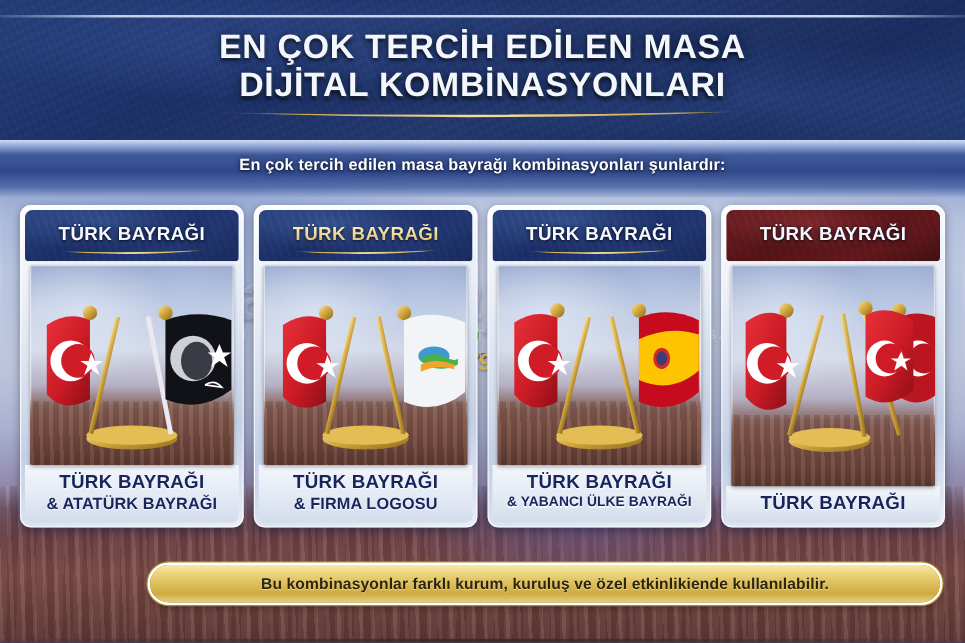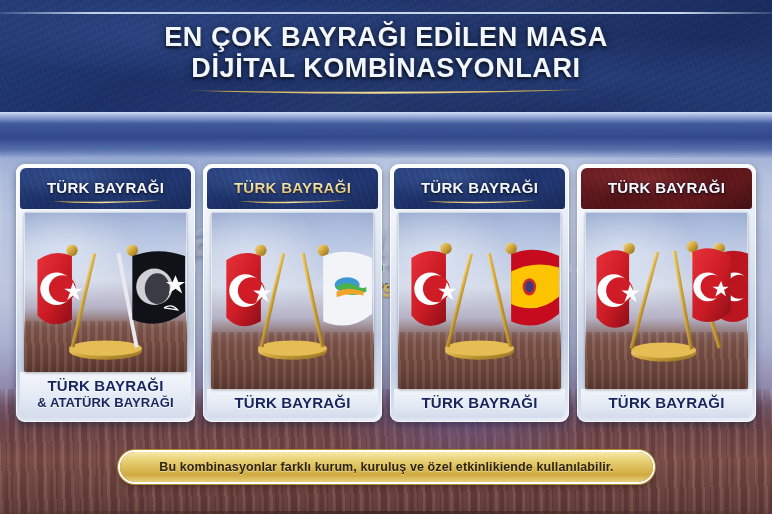--- a/index.html
+++ b/index.html
@@ -260,21 +260,21 @@
   }
   .cap-line2.big{ font-size:13px; }
   .cap-line2.small{ font-size:11px; }
 
   
   .flags{ position:absolute; inset:0; z-index:3; }
 
   
   .footer-banner{
     position:absolute; left:120px; top:452px;
-    width:533px; height:30px; z-index:8;
+    width:632px; height:30px; z-index:8;
     border-radius:15px;
     background:linear-gradient(180deg,#f4e08f 0%,#e7cd70 18%,#d9b955 48%,#cfa93f 72%,#e2c濃 100%);
     background:linear-gradient(180deg,#f6e6a2 0%,#e9d277 20%,#d8b busy 0%);
     background:linear-gradient(180deg,#f7e9ab 0%,#ebd57d 22%,#dcbd5a 52%,#d0aa40 76%,#e6cf7e 100%);
     box-shadow:
       0 0 0 2px #ffffff,
       0 0 0 3px #b08a2c,
       0 3px 8px rgba(20,10,5,.55);
     display:flex; align-items:center; justify-content:center;
   }
@@ -293,21 +293,21 @@
 </head>
 <body>
 
 <div id="poster">
 
   <div class="header-band">
     <div class="header-hairline"></div>
   </div>
 
   <div class="title-block">
-    <span class="title-line">EN ÇOK BAYRAĞI EDİLEN MASA</span>
+    <span class="title-line">EN ÇOK TERCİH EDİLEN MASA</span>
     <span class="title-line">DİJİTAL KOMBİNASYONLARI</span>
   </div>
 
   <svg class="title-swoosh" viewBox="0 0 430 11" preserveAspectRatio="none">
     <defs>
       <linearGradient id="gswoosh" x1="0" y1="0" x2="1" y2="0">
         <stop offset="0%" stop-color="#7a6320" stop-opacity="0"></stop>
         <stop offset="12%" stop-color="#c9a44c"></stop>
         <stop offset="50%" stop-color="#f6e09a"></stop>
         <stop offset="88%" stop-color="#c9a44c"></stop>
@@ -317,20 +317,21 @@
     <path d="M2,4 Q215,12 428,3 Q215,8 2,4 Z" fill="url(#gswoosh)"></path>
   </svg>
 
   <div class="body-bg">
     <div class="bg-sky"></div>
     <div class="bg-desk"></div>
     <div class="bg-desk-purple"></div>
   </div>
 
   <div class="subtitle-strip"></div>
+  <div class="subtitle-text">En çok tercih edilen masa bayrağı kombinasyonları şunlardır:</div>
 
   <div class="watermark">
     <div class="wm-brand">Flama Bayrak</div>
     <div class="wm-sub">DİJİTAL BASKI VE BAYRAK İMALATI — TOPTAN VE PERAKENDE SATIŞ</div>
     <svg class="wm-logo" viewBox="0 0 46 30">
       <ellipse cx="23" cy="13" rx="15" ry="9" fill="#2f8fd0" opacity=".9"></ellipse>
       <path d="M8,16 Q18,6 30,12 Q38,16 40,13 L40,19 Q28,25 16,20 Z" fill="#49b24a" opacity=".95"></path>
       <path d="M10,19 Q22,12 38,18 L38,22 Q22,17 10,23 Z" fill="#f2a32a" opacity=".95"></path>
     </svg>
     <div class="wm-logo-cap">FİRMA LOGOSU</div>
@@ -411,20 +412,21 @@
           <circle cx="42" cy="82" r="14" fill="#d01c26"></circle>
           <polygon points="53,75 56,82 63,82 57,86 60,94 53,89 47,94 50,86 44,82 51,82" fill="#fff"></polygon>
           <path d="M117,46 L117,114 Q144,126 168,106 L168,48 Q142,36 117,46 Z" fill="#f3f4f8"></path>
           <ellipse cx="142" cy="76" rx="13" ry="8" fill="#2f8fd0" opacity=".92"></ellipse>
           <path d="M130,79 q10,-8 22,-2 q7,4 10,1 l0,5 q-12,6 -22,2 Z" fill="#49b24a"></path>
           <path d="M131,83 q12,-6 28,0 l0,4 q-14,-4 -28,2 Z" fill="#f2a32a"></path>
         </svg>
       </div>
       <div class="card-caption">
         <span class="cap-line1">TÜRK BAYRAĞI</span>
+        <span class="cap-line2 big">&amp; FIRMA LOGOSU</span>
       </div>
     </div>
 
     <div class="card">
       <div class="card-head navy">
         <span class="card-head-text white">TÜRK BAYRAĞI</span>
         <svg class="head-swoosh" viewBox="0 0 100 7" preserveAspectRatio="none">
           <path d="M1,3 Q50,8 99,2 Q50,5 1,3 Z" fill="url(#gswoosh)"></path>
         </svg>
       </div>
@@ -444,20 +446,21 @@
           <polygon points="51,73 54,80 61,80 55,84 58,92 51,87 45,92 48,84 42,80 49,80" fill="#fff"></polygon>
 
           <path d="M118,44 L118,114 Q145,126 168,106 L168,46 Q143,34 118,44 Z" fill="#c60b1e"></path>
           <path d="M118,62 L118,96 Q145,108 168,88 L168,58 Q143,50 118,62 Z" fill="#ffc400"></path>
           <ellipse cx="137" cy="78" rx="7" ry="9" fill="#c8102e" opacity=".85"></ellipse>
           <ellipse cx="137" cy="78" rx="4.5" ry="6" fill="#1b3f8b" opacity=".8"></ellipse>
         </svg>
       </div>
       <div class="card-caption">
         <span class="cap-line1">TÜRK BAYRAĞI</span>
+        <span class="cap-line2 small">&amp; YABANCI ÜLKE BAYRAĞI</span>
       </div>
     </div>
 
     <div class="card">
       <div class="card-head maroon">
         <span class="card-head-text white">TÜRK BAYRAĞI</span>
       </div>
       <div class="card-photo">
         <div class="photo-sky"></div>
         <div class="photo-desk"></div>

